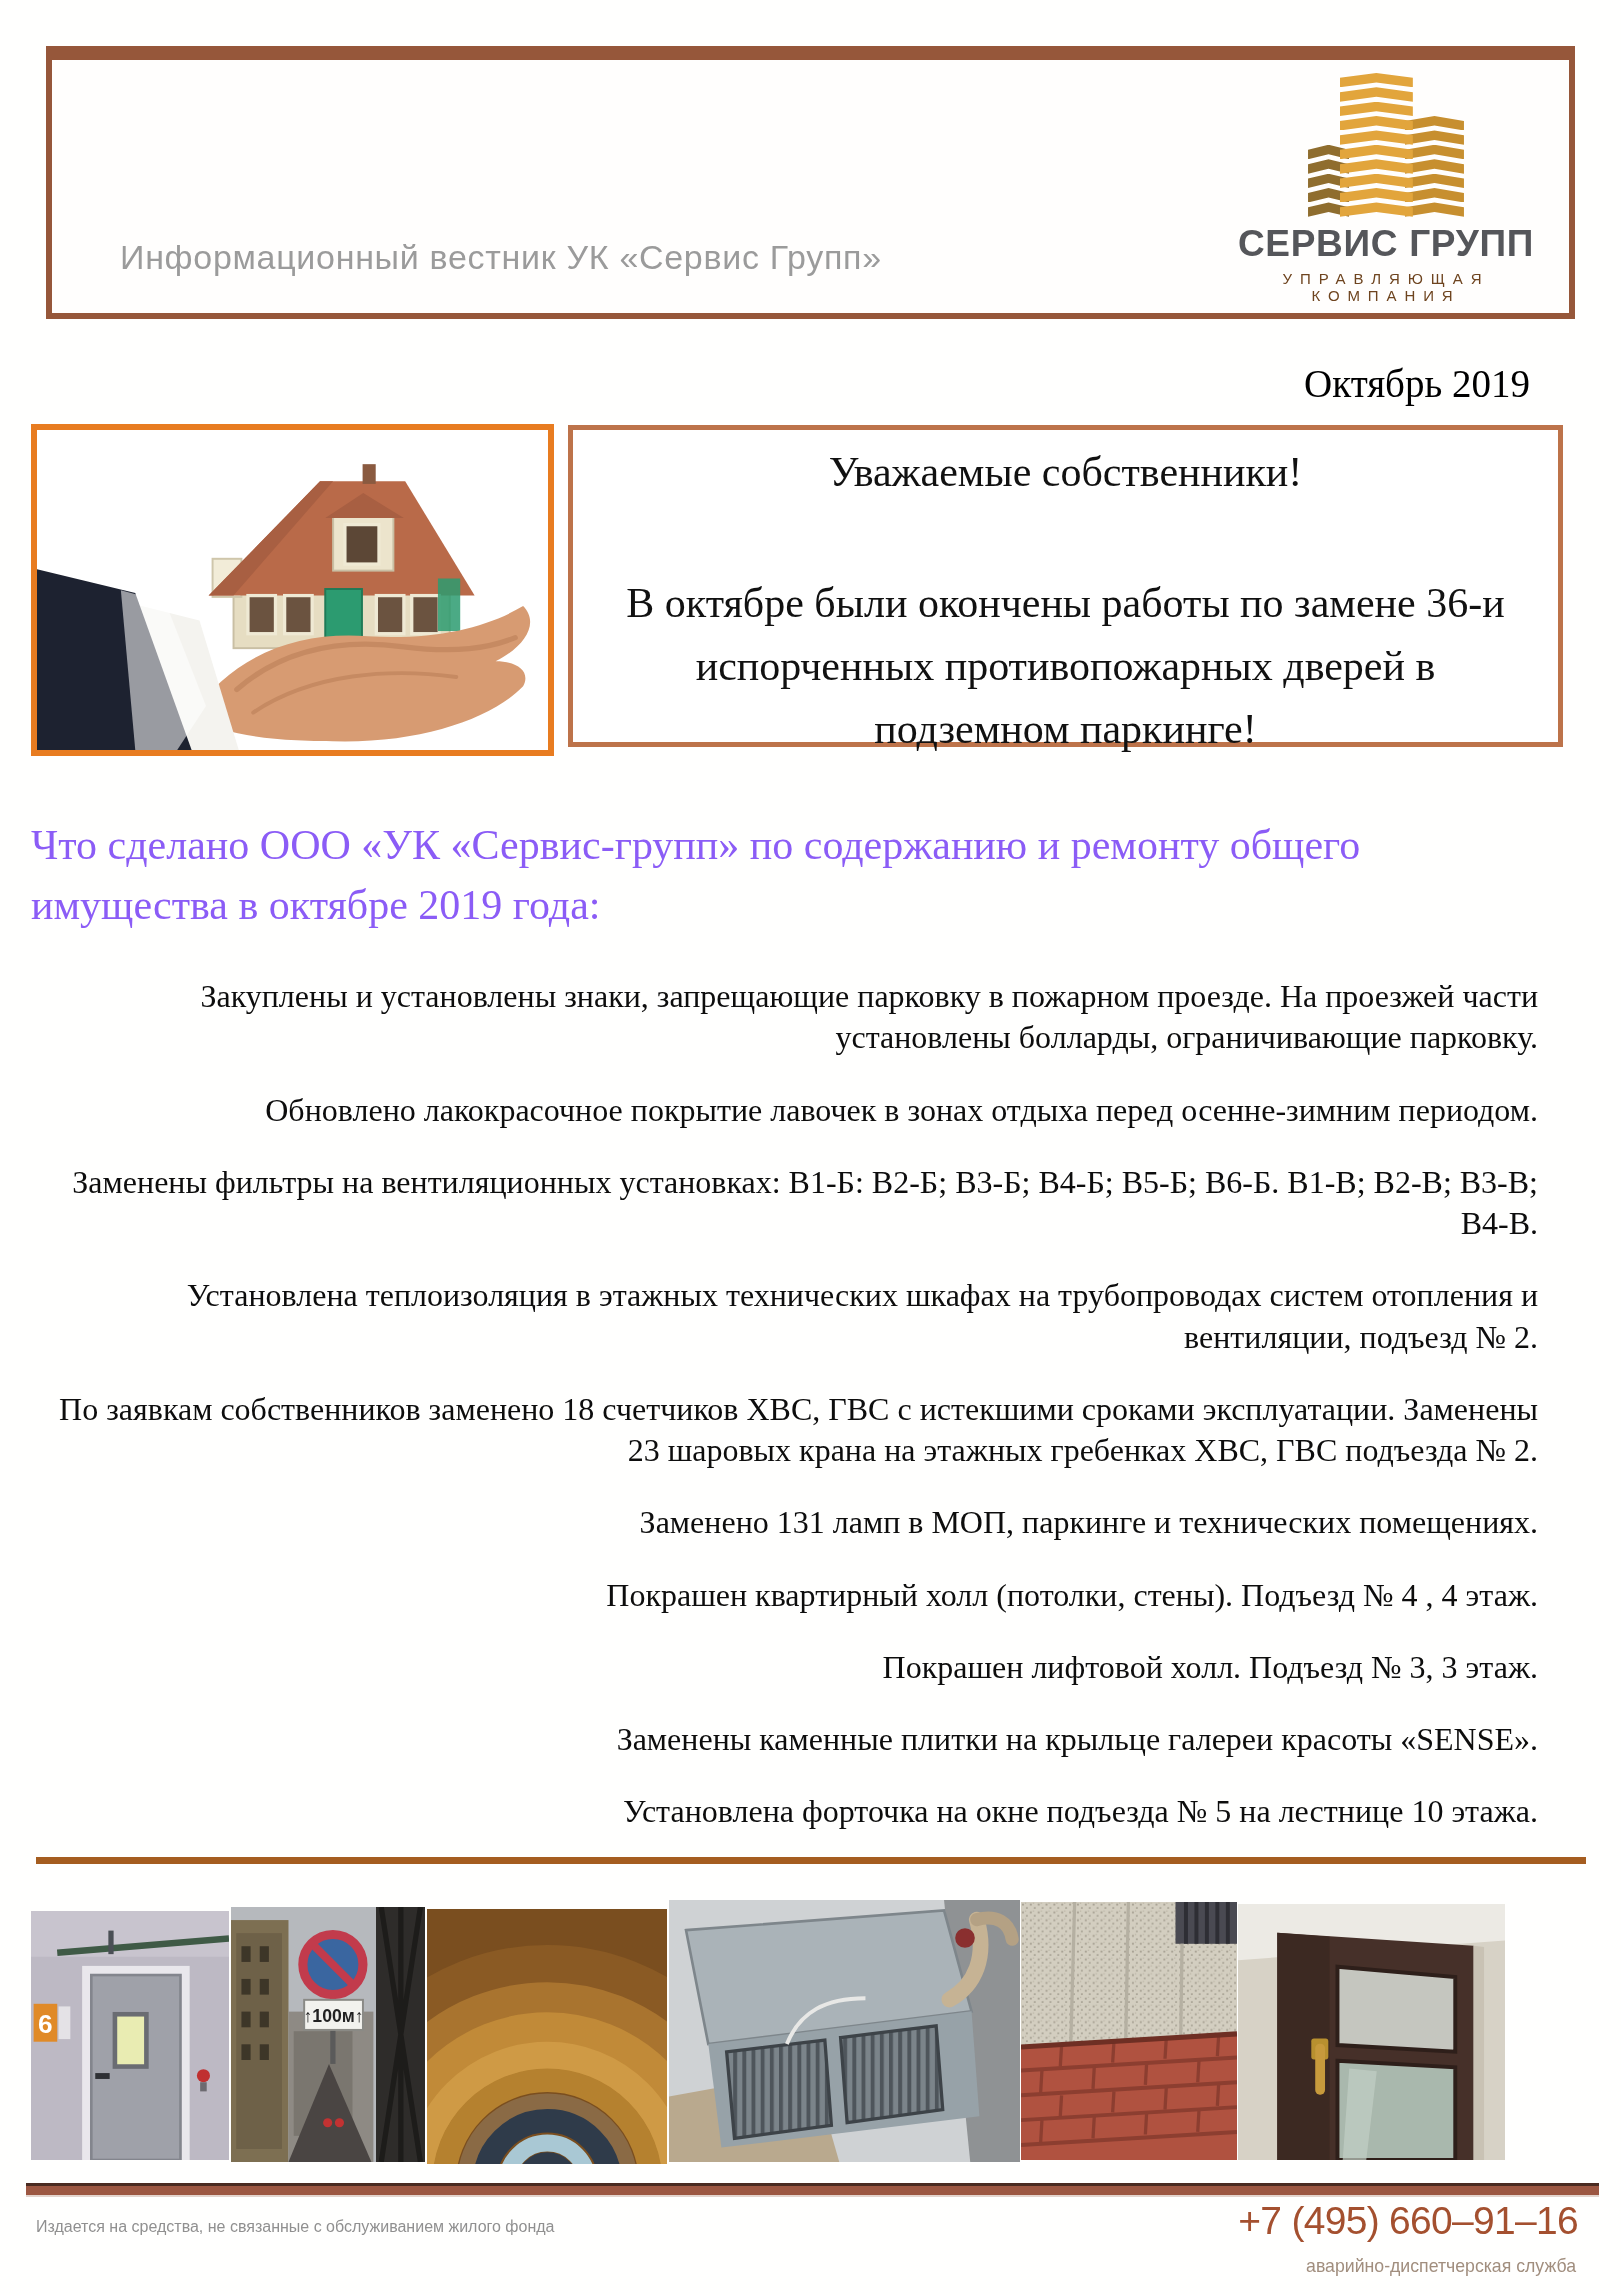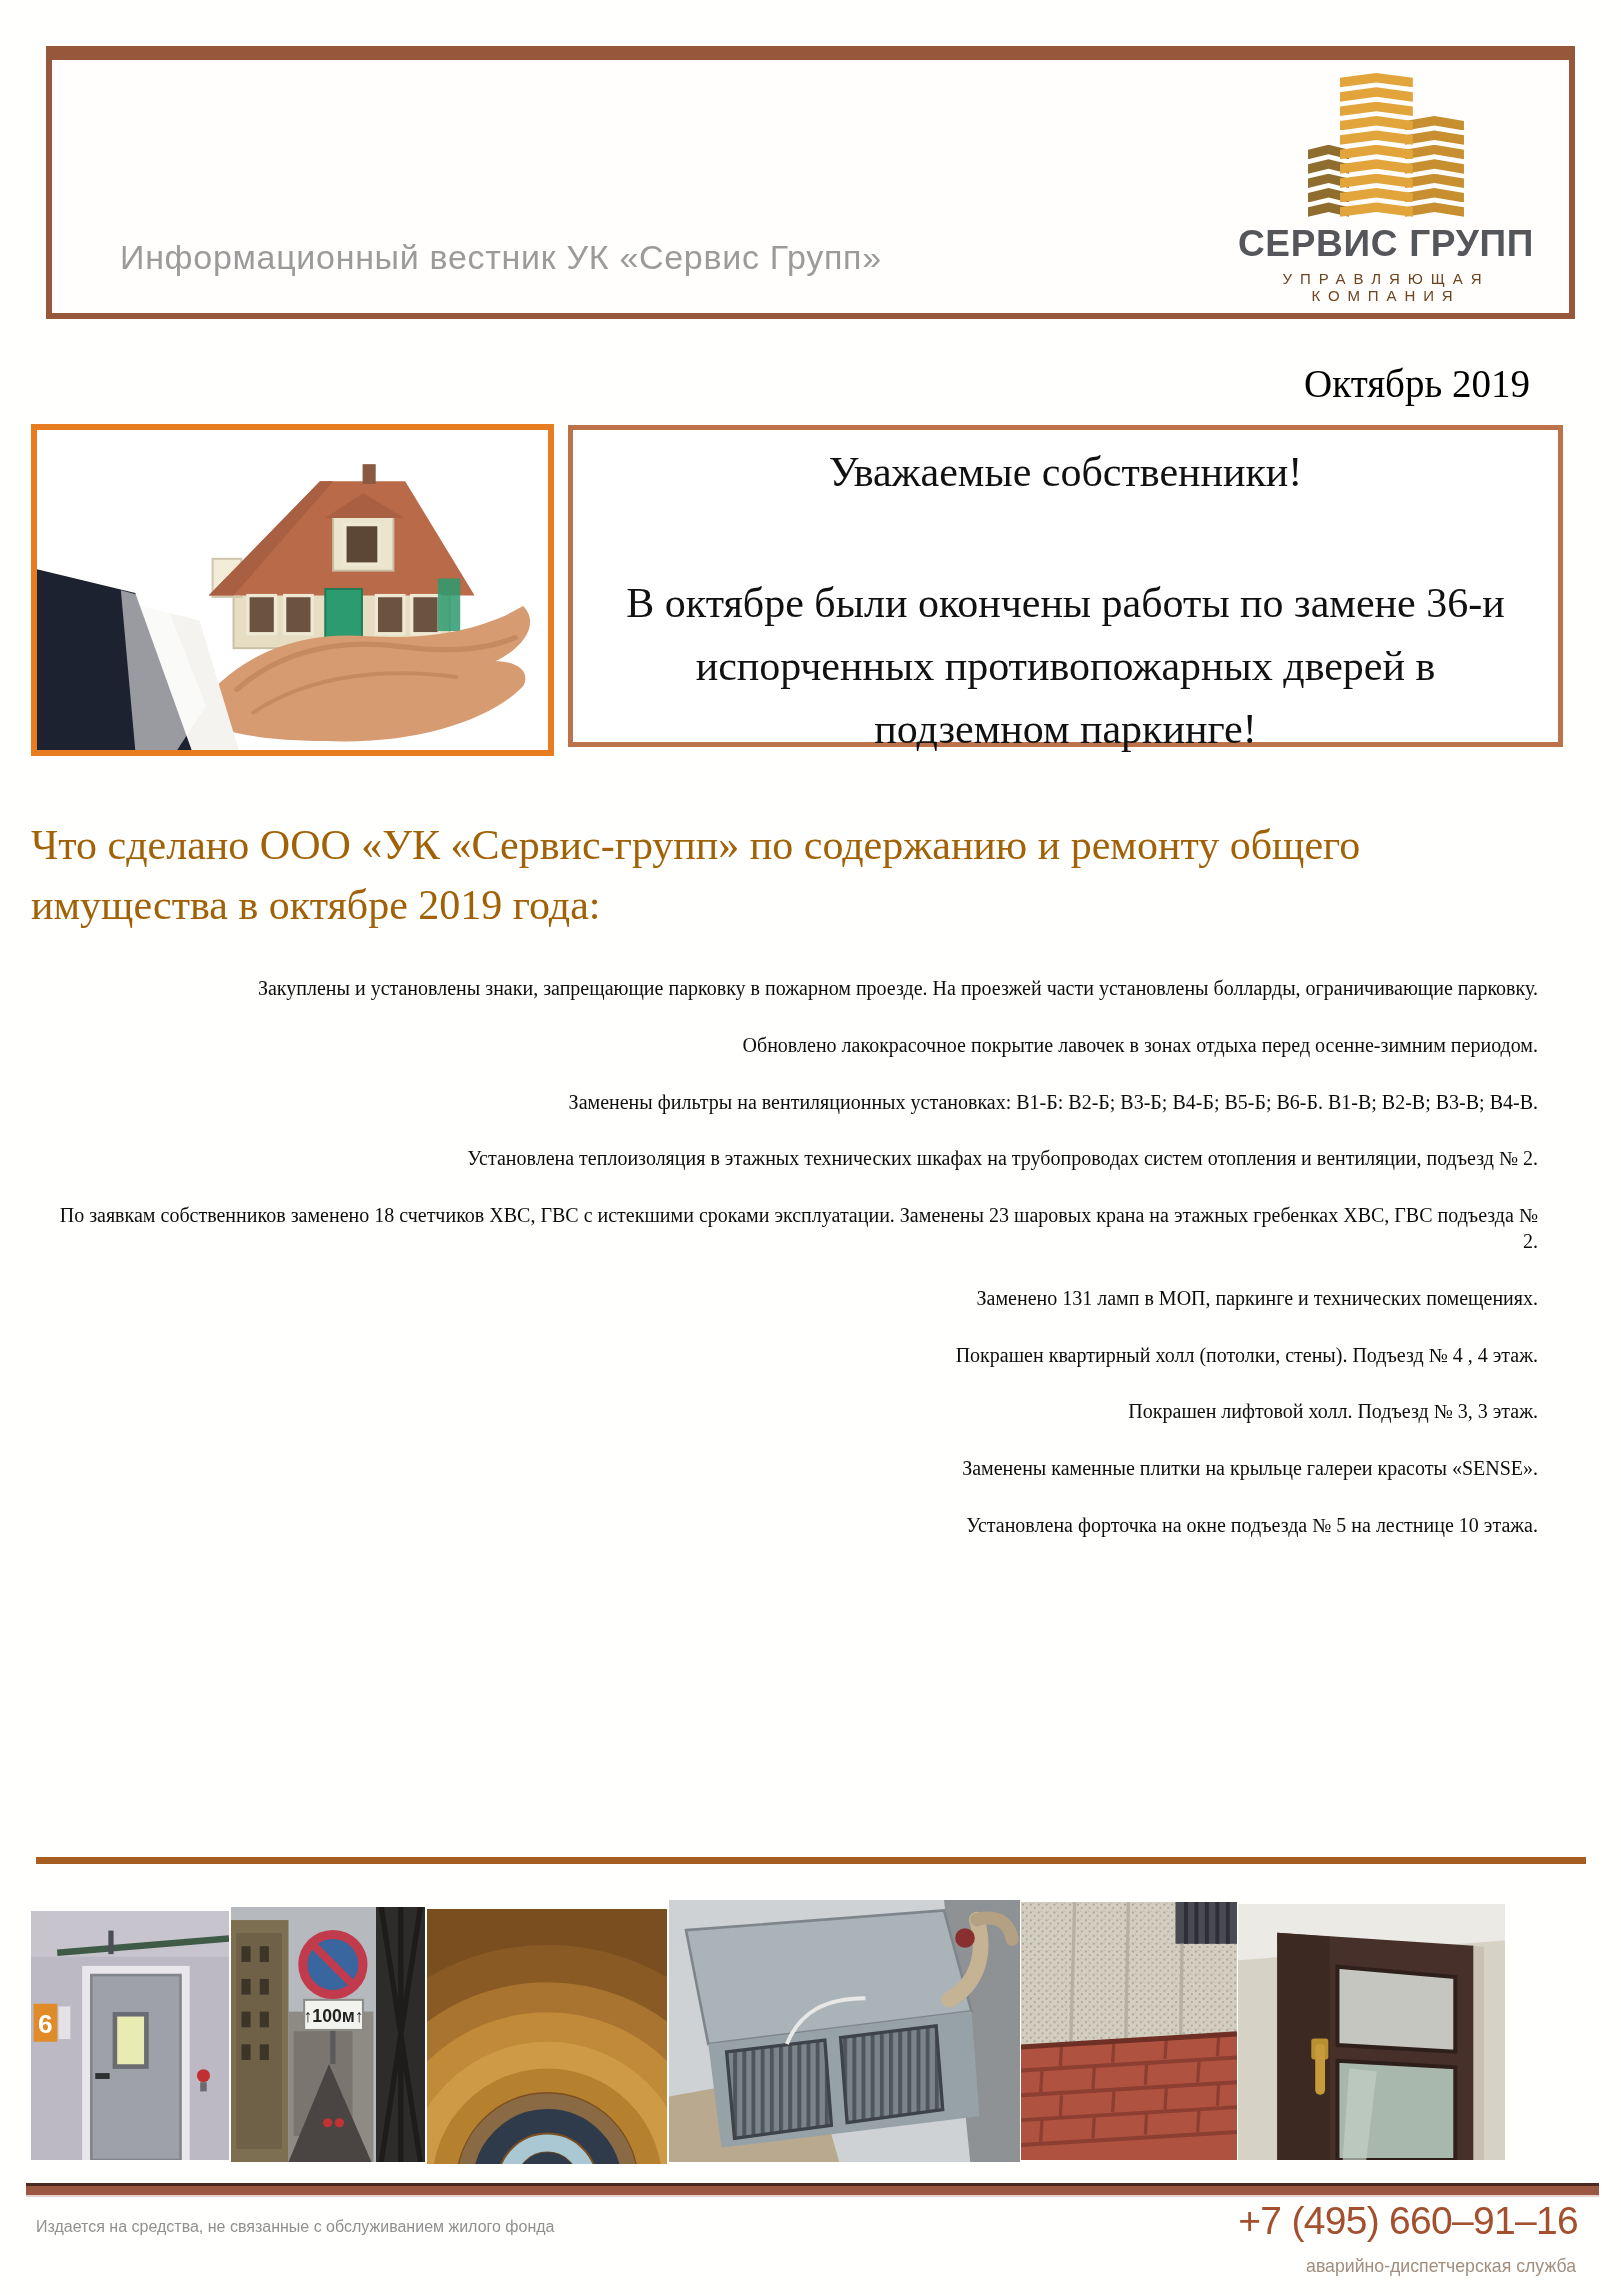--- a/index.html
+++ b/index.html
@@ -37,23 +37,23 @@
   .hand-box svg{display:block;width:100%;height:100%;}
 
   
   .notice{position:absolute;left:568px;top:425px;width:995px;height:322px;box-sizing:border-box;
           border:5.2px solid #bd734a;background:#fff;text-align:center;}
   .notice-greeting{margin-top:18.3px;font-size:42px;}
   .notice-message{margin:76px 37px 0 37px;font-size:42px;line-height:1.5;}
 
   
   .section-heading{position:absolute;left:31px;top:816px;width:1361px;
-                   font-size:42px;line-height:1.42;color:#a16207;}
+                   font-size:42px;line-height:1.42;color:#8b5cf6;}
   .works{position:absolute;left:56px;top:976px;width:1482px;text-align:right;
-         font-size:20px;line-height:1.29;color:#0d0d0d;}
+         font-size:32px;line-height:1.29;color:#0d0d0d;}
   .works p{margin:0 0 31px 0;}
 
   
   .divider{position:absolute;left:36px;top:1857px;width:1550px;height:7.2px;background:#a55d20;}
   .strip{position:absolute;left:0;top:0;}
   .photo{position:absolute;background:#ddd;overflow:hidden;}
   .photo svg{display:block;width:100%;height:100%;}
 
   
   .foot-bar{position:absolute;left:26px;top:2183px;width:1573px;height:8.5px;background:#9c5742;

